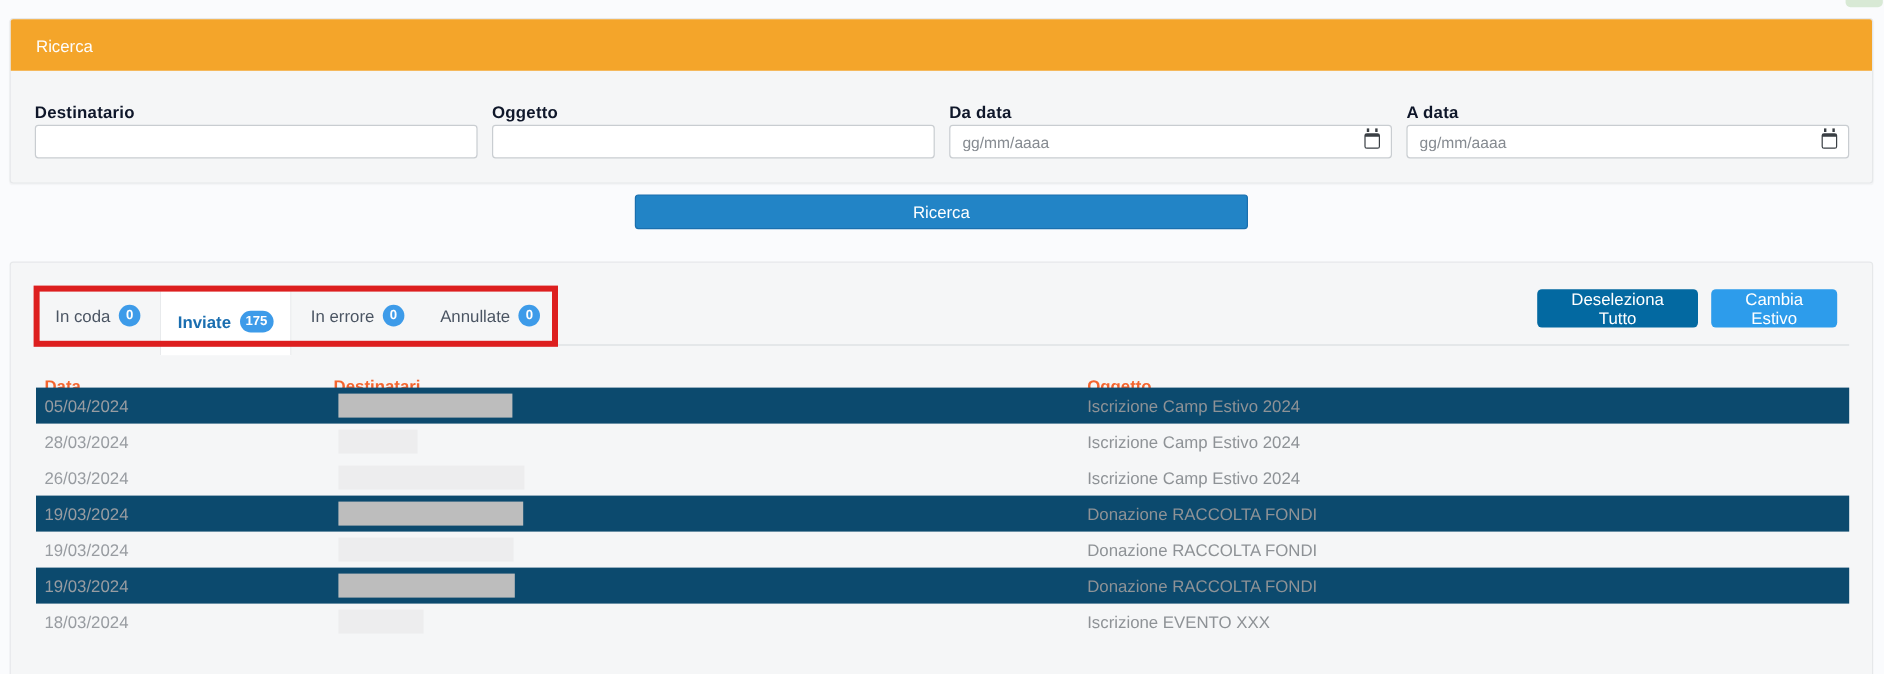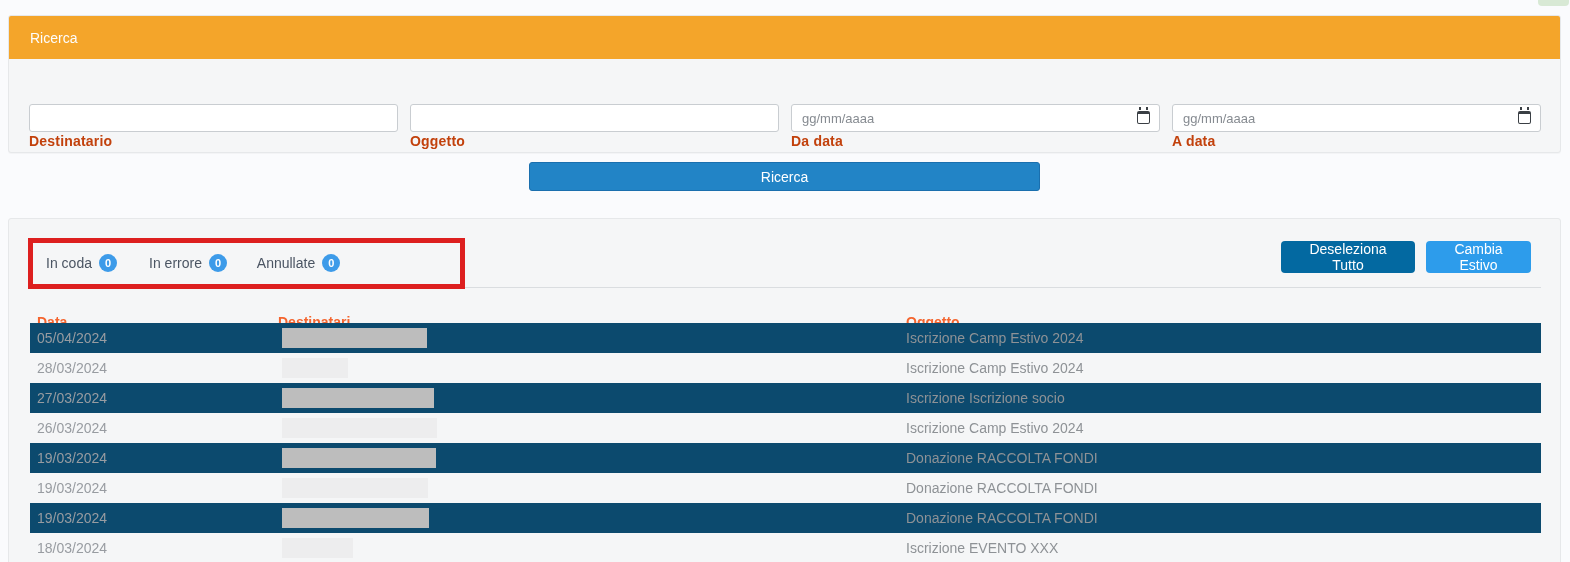--- a/index.html
+++ b/index.html
@@ -12,21 +12,21 @@
   .green-fragment { position:absolute; left:1538px; top:0; width:31px; height:6px;
     background:#d8e9d5; border-radius:0 0 4px 4px; }
 
   
   .search-panel { position:absolute; left:8px; top:15px; width:1553px; height:138px;
     background:#f5f6f7; border:1px solid #e6e8ea; border-radius:3px; box-shadow:0 1px 1px rgba(0,0,0,.03); }
   .search-panel .panel-header { position:absolute; left:0; top:0; right:0; height:43px;
     background:#f4a52a; border-radius:2px 2px 0 0; color:#fdfdfd; font-size:14px;
     display:flex; align-items:center; padding-left:21px; }
   .field-group { position:absolute; top:43px; width:369px; }
-  .field-group .f-label { position:absolute; top:26px; left:0; font-size:14px; font-weight:700; color:#c2410c; letter-spacing:.2px;margin-top:48px; }
+  .field-group .f-label { position:absolute; top:26px; left:0; font-size:14px; font-weight:700; color:#0f172a; letter-spacing:.2px; }
   .field-group .f-input { position:absolute; top:45px; left:0; width:369px; height:28px;
     background:#fff; border:1px solid #c9cdd1; border-radius:3px; font-size:13px; color:#555;
     padding:12px 10px; font-family:"Liberation Sans",sans-serif; outline:none; }
   .field-group .f-input::placeholder { color:#868b91; opacity:1; }
   .fg-1 { left:20px; } .fg-2 { left:401px; } .fg-3 { left:782px; } .fg-4 { left:1163px; }
   .date-wrap .f-input { padding-right:30px; }
   .cal-icon { position:absolute; top:52px; right:10px; width:13px; height:13px;
     border:1.5px solid #3a3f44; border-top-width:3.5px; border-radius:2px; }
   .cal-icon::before { content:""; position:absolute; left:1px; top:-7px; width:2px; height:3px; background:#3a3f44; }
   .cal-icon::after  { content:""; position:absolute; right:1px; top:-7px; width:2px; height:3px; background:#3a3f44; }
@@ -112,20 +112,24 @@
 
   <button class="ricerca-btn">Ricerca</button>
 
   <section class="results-panel">
 
     <div class="tabs">
       <div class="tab tab-0">
         <span>In coda</span>
         <span class="badge">0</span>
       </div>
+      <div class="tab tab-1 active">
+        <span>Inviate</span>
+        <span class="badge">175</span>
+      </div>
       <div class="tab tab-2">
         <span>In errore</span>
         <span class="badge">0</span>
       </div>
       <div class="tab tab-3">
         <span>Annullate</span>
         <span class="badge">0</span>
       </div>
     </div>
     <div class="tabs-underline"></div>
@@ -147,25 +151,20 @@
         <div class="t-row even">
           <span class="cell-date">05/04/2024</span>
           <span class="redaction" style="width: 145px;"></span>
           <span class="cell-ogg">Iscrizione Camp Estivo 2024</span>
         </div>
         <div class="t-row odd">
           <span class="cell-date">28/03/2024</span>
           <span class="redaction" style="width: 66px;"></span>
           <span class="cell-ogg">Iscrizione Camp Estivo 2024</span>
         </div>
-        <div class="t-row even">
-          <span class="cell-date">27/03/2024</span>
-          <span class="redaction" style="width: 152px;"></span>
-          <span class="cell-ogg">Iscrizione Iscrizione socio</span>
-        </div>
         <div class="t-row odd">
           <span class="cell-date">26/03/2024</span>
           <span class="redaction" style="width: 155px;"></span>
           <span class="cell-ogg">Iscrizione Camp Estivo 2024</span>
         </div>
         <div class="t-row even">
           <span class="cell-date">19/03/2024</span>
           <span class="redaction" style="width: 154px;"></span>
           <span class="cell-ogg">Donazione RACCOLTA FONDI</span>
         </div>

